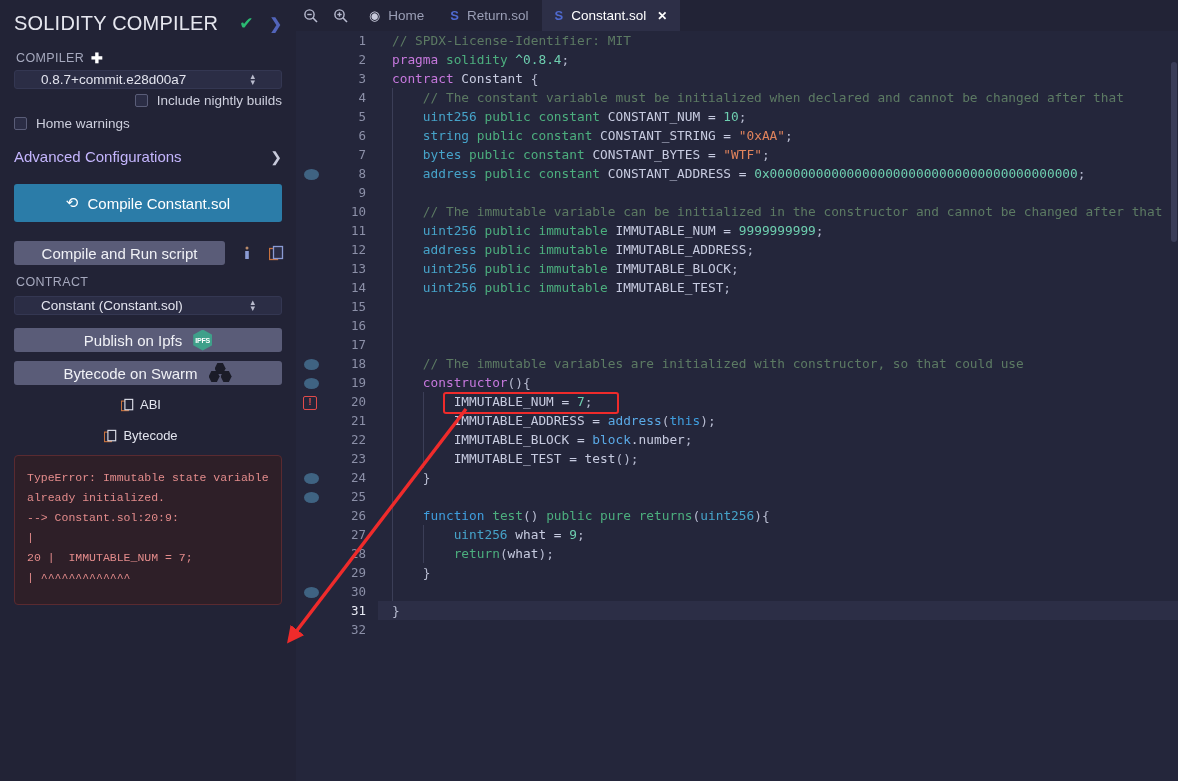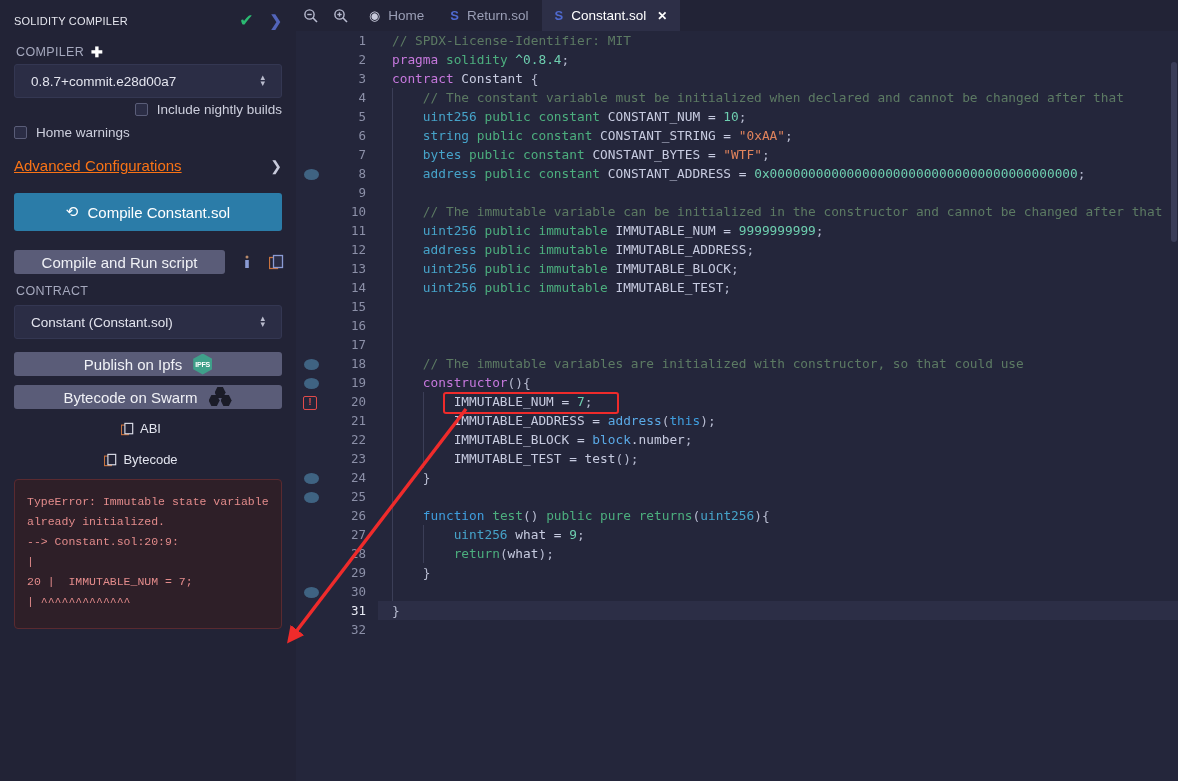--- a/index.html
+++ b/index.html
@@ -17,54 +17,54 @@
     background: #222336;
     position: relative;
     flex: 0 0 296px;
     overflow: hidden;
   }
   .panel-header {
     display: flex; align-items: center;
     padding: 12px 14px 6px 14px;
   }
   .panel-title {
-    font-size: 11px; color: #e6e7ef; letter-spacing: .2px;
+    font-size: 20px; color: #e6e7ef; letter-spacing: .2px;
     flex: 1 1 auto; font-weight: 400;
   }
   .hdr-check { color: #2bba72; font-size: 17px; margin-right: 16px; line-height: 1; }
   .hdr-chevron { color: #5264ba; font-size: 15px; font-weight: bold; line-height: 1; }
 
   .section-label {
     font-size: 12.5px; color: #a5a8bd; letter-spacing: .35px;
     padding: 10px 0 5px 16px; display: flex; align-items: center;
   }
   .plus-icon { color: #fff; font-size: 14px; font-weight: bold; margin-left: 7px; line-height: 1; }
 
   .select-box {
-    margin: 0 14px; height: 34px; background: #2b2d45;
+    margin: 0 14px; height: 19px; background: #2b2d45;
     border: 1px solid #343752; border-radius: 3px;
-    display: flex; align-items: center; padding: 0 16px;
+    display: flex; align-items: center; padding: 0 26px;
     position: relative; cursor: pointer;
   }
   .select-box .sel-val { font-size: 13.5px; color: #e3e4ee; flex: 1 1 auto; }
   .spinner { display: flex; flex-direction: column; align-items: center; color: #b9bbcd; line-height: .62; font-size: 9px; }
 
   .check-row { display: flex; align-items: center; padding: 4px 0 4px 14px; }
   .check-row.right { justify-content: flex-end; padding-right: 14px; }
   .cbox {
     width: 13px; height: 13px; border: 1px solid #5a5d78;
     border-radius: 2px; background: #2b2d45; flex: 0 0 13px;
   }
   .check-label { font-size: 13.5px; color: #cdcfdd; margin-left: 9px; }
 
   .adv-row {
     display: flex; align-items: center; justify-content: space-between;
     padding: 13px 14px 13px 14px; cursor: pointer;
   }
-  .adv-row .lbl { font-size: 15px; color: #f97316; text-decoration: underline; }
+  .adv-row .lbl { font-size: 15px; color: #c4b5fd; }
   .adv-row .chev { color: #c8cadb; font-size: 14px; }
 
   .btn {
     display: flex; align-items: center; justify-content: center;
     border-radius: 3px; cursor: pointer; border: none;
     font-family: "Liberation Sans", sans-serif;
   }
   .btn-primary {
     margin: 6px 14px 0 14px; height: 38px;
     background: #2b7ca8; color: #fff; font-size: 15px;

